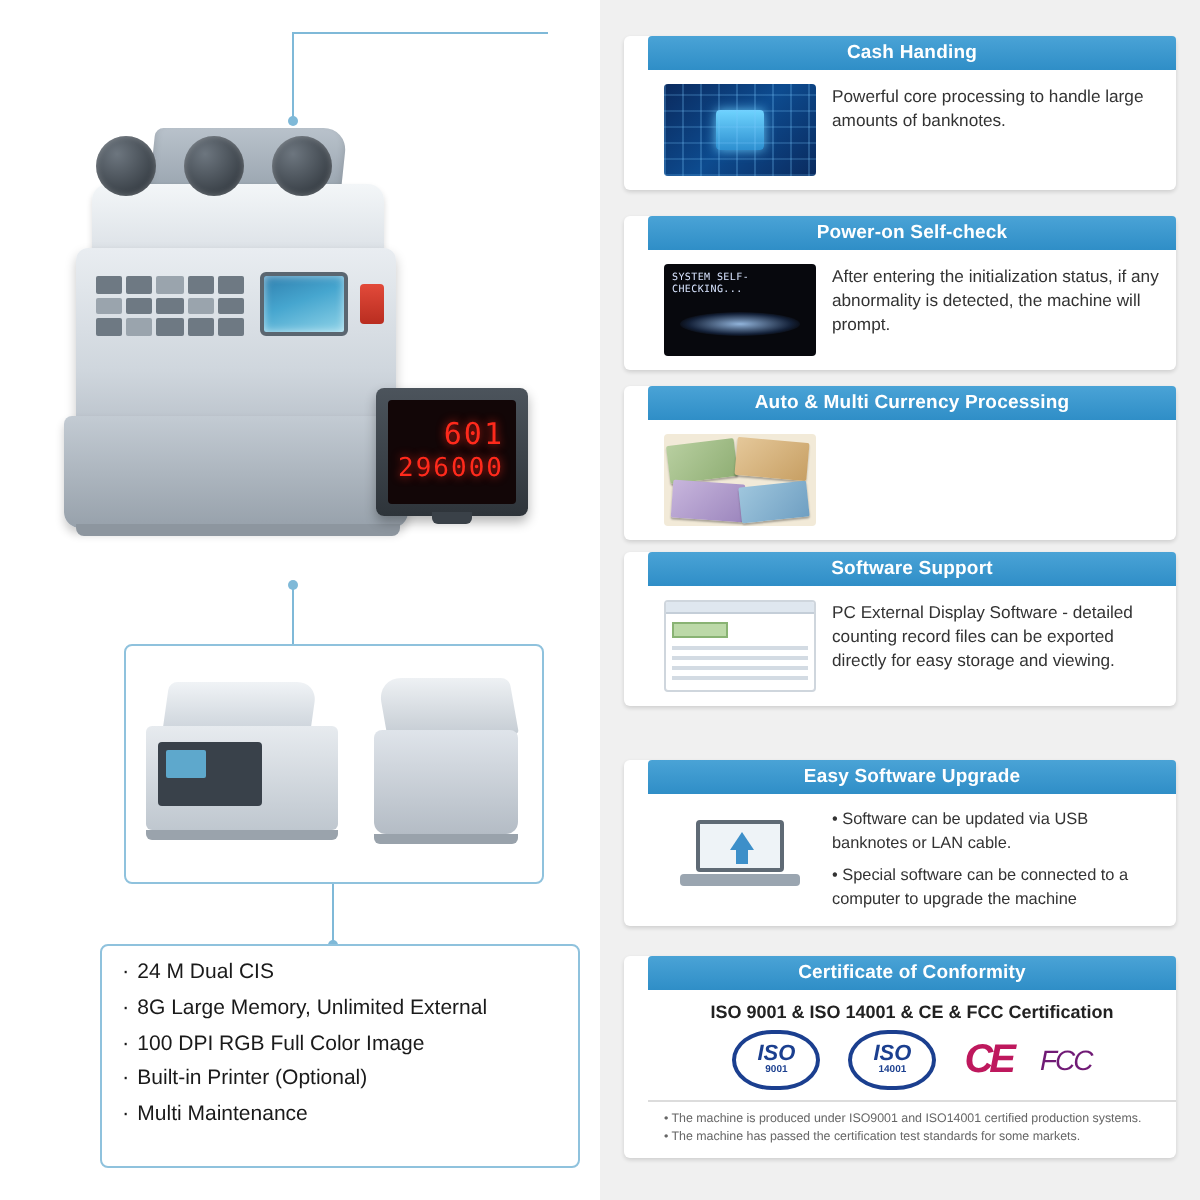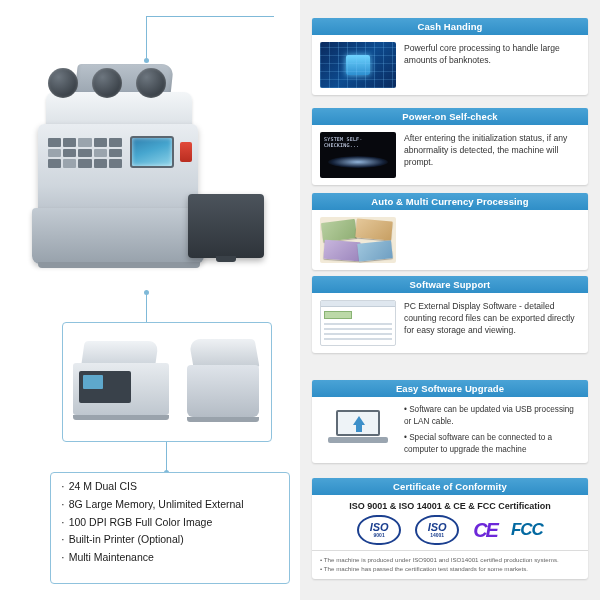--- a/index.html
+++ b/index.html
@@ -293,20 +293,21 @@
     width: 300px; height: 600px;
     background: #f0f0f0;
   }
   .card {
     position: absolute;
     left: 12px;
     width: 276px;
     background: #ffffff;
     border-radius: 3px;
     box-shadow: 0 1px 2px rgba(0,0,0,.14);
+    padding-left: 12px;
   }
   .card-title {
     height: 17px;
     background: linear-gradient(180deg,#4aa3d6 0%, #2f8ec7 100%);
     color: #ffffff;
     font-size: 9.5px;
     font-weight: bold;
     display: flex;
     align-items: center;
     justify-content: center;
@@ -439,28 +440,28 @@
     justify-content: center;
     color: #1b3f8f;
     line-height: 1;
   }
   .iso-badge .big { font-size: 11px; font-weight: bold; font-style: italic; }
   .iso-badge .small { font-size: 5px; font-weight: bold; }
   .ce-mark {
     font-size: 20px;
     font-weight: bold;
     font-style: italic;
-    color: #6d28d9;
+    color: #be185d;
     letter-spacing: -2px;
   }
   .fcc-mark {
-    font-size: 17px;
-    font-weight: bold;
+    font-size: 14px;
+    font-weight: normal;
     font-style: italic;
-    color: #0369a1;
+    color: #701a75;
     letter-spacing: -1px;
   }
   .cert-notes {
     border-top: 1px solid #dcdcdc;
     padding: 4px 8px 5px 8px;
   }
   .cert-note {
     font-size: 6.2px;
     color: #666;
     line-height: 1.5;
@@ -502,20 +503,24 @@
       </div>
       <div class="lcd"></div>
       <div class="btn-red"></div>
       <div class="mach-front"></div>
       <div class="wheel w1"></div>
       <div class="wheel w2"></div>
       <div class="wheel w3"></div>
       <div class="feet"></div>
 
       <div class="ext-disp">
+        <div class="ext-screen">
+          <div class="ext-line1">601</div>
+          <div class="ext-line2">296000</div>
+        </div>
         <div class="ext-stand"></div>
       </div>
     </div>
 
     <div class="conn conn-v" style="left:146px; top:292px; height:30px;"></div>
     <div class="conn-dot" style="left:144px; top:290px;"></div>
 
     <div class="views-box">
       <div class="view-left">
         <div class="vl-top"></div>
@@ -608,21 +613,21 @@
     <div class="card" style="top:380px;">
       <div class="card-title">Easy Software Upgrade</div>
       <div class="card-body">
         <div class="thumb th-lap">
           <div class="screen"></div>
           <div class="arrow"></div>
           <div class="arrow-stem"></div>
           <div class="base"></div>
         </div>
         <div>
-          <div class="card-text small">• Software can be updated via USB processing or LAN cable.</div>
+          <div class="card-text small">• Software can be updated via USB banknotes or LAN cable.</div>
           <div class="card-text small" style="margin-top:5px;">• Special software can be connected to a computer to upgrade the machine</div>
         </div>
       </div>
     </div>
 
     <div class="card" style="top:478px;">
       <div class="card-title">Certificate of Conformity</div>
       <div class="cert-line">ISO 9001 &amp; ISO 14001 &amp; CE &amp; FCC Certification</div>
       <div class="cert-logos">
         <div class="iso-badge">

